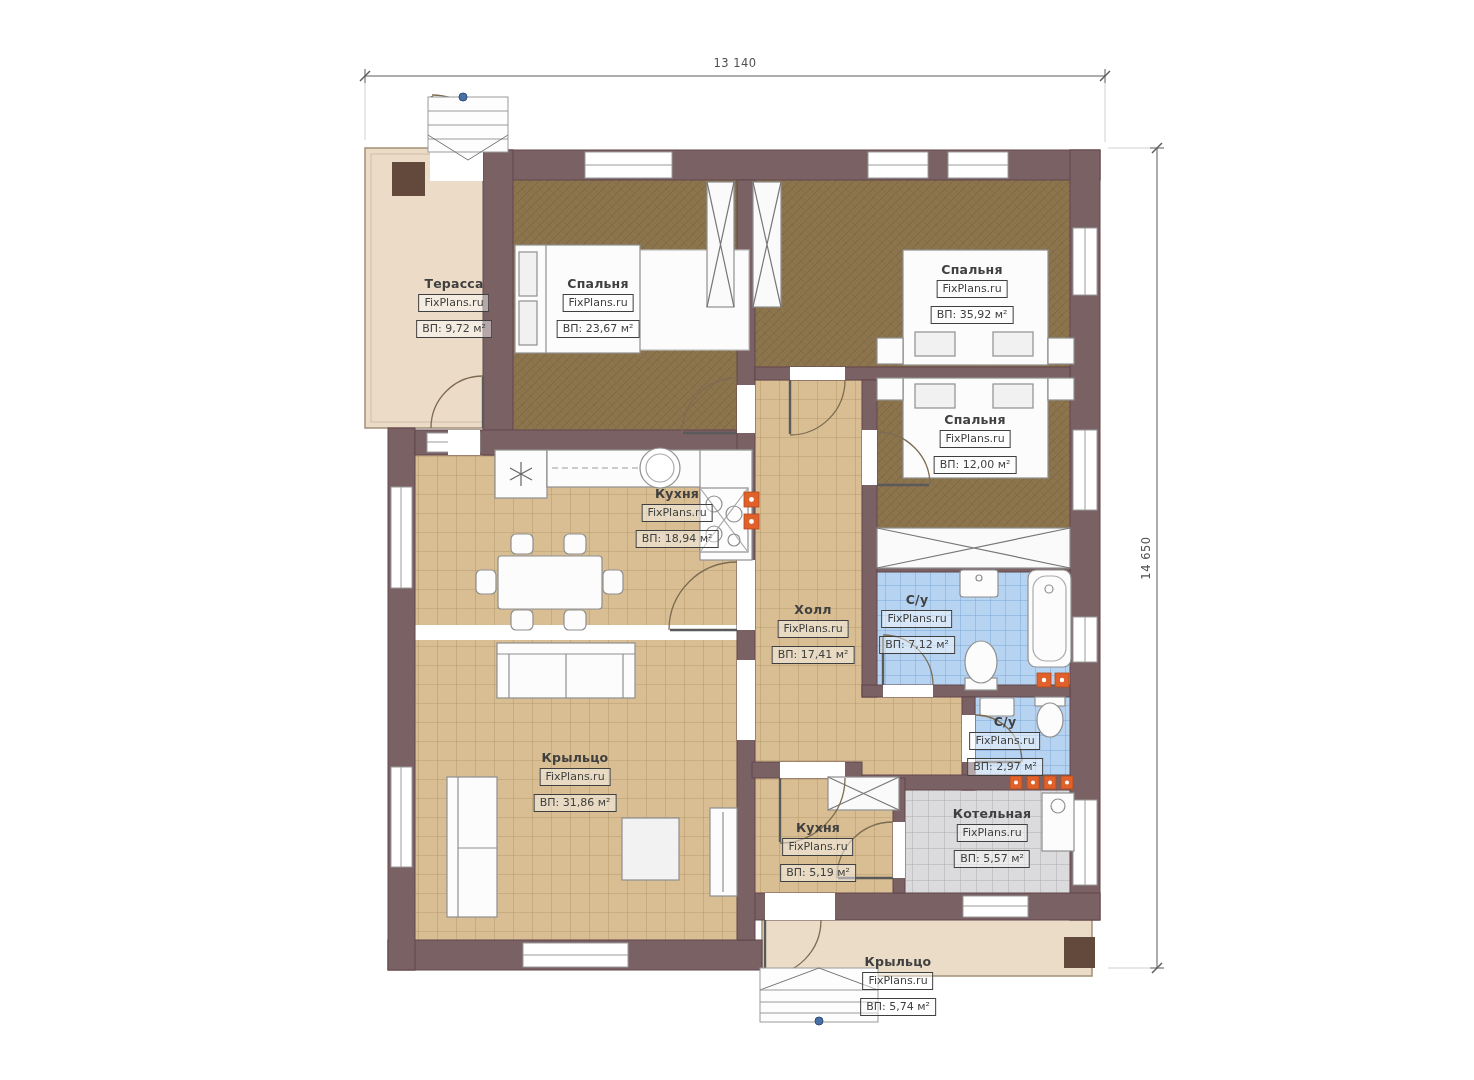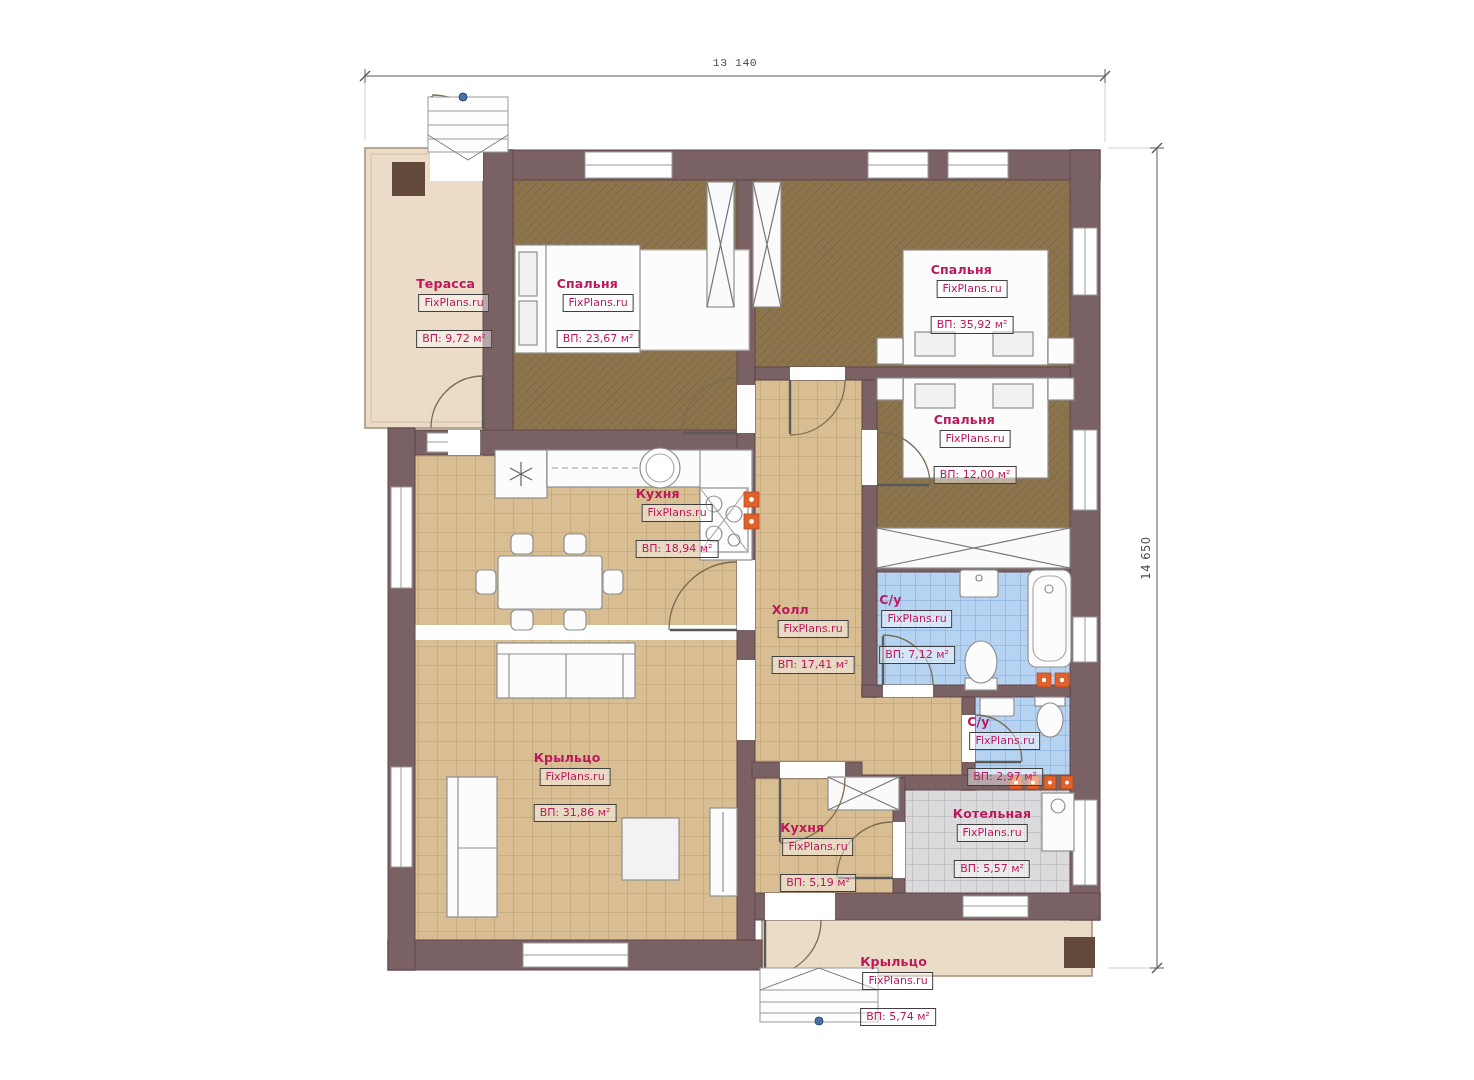--- a/index.html
+++ b/index.html
@@ -7,49 +7,49 @@
     position:relative;
     width:1474px;height:1080px;
     background:#ffffff;
     font-family:"DejaVu Sans", sans-serif;
     overflow:hidden;
   }
   svg{position:absolute;left:0;top:0;}
   .rlabel{
     position:absolute;
     transform:translateX(-50%);
-    text-align:left;
-    color:#be185d;
+    text-align:center;
+    color:#404040;
     z-index:5;
     white-space:nowrap;
   }
   .rname{
     font-weight:bold;
     font-size:12.5px;
     margin-bottom:3px;
     letter-spacing:0.2px;
   }
   .rbox{
     display:block;
     width:max-content;
-    margin:2px auto 18px auto;
+    margin:2px auto 8px auto;
     border:1px solid #3f3f3f;
     padding:0 5px;
     font-size:11px;
     line-height:16px;
     background:rgba(255,255,255,0.45);
   }
   .dim{
     position:absolute;
     color:#4f4f4f;
     font-size:11.5px;
     z-index:4;
     letter-spacing:0.5px;
   }
-  .dim-top{left:735px;top:56px;transform:translateX(-50%);font-family:Liberation Mono, monospace;}
+  .dim-top{left:735px;top:56px;transform:translateX(-50%);}
   .dim-right{
     left:1146px;top:558px;
     transform:translate(-50%,-50%) rotate(-90deg);
   }
 </style>
 </head>
 <body>
 
 <div class="canvas">
 

